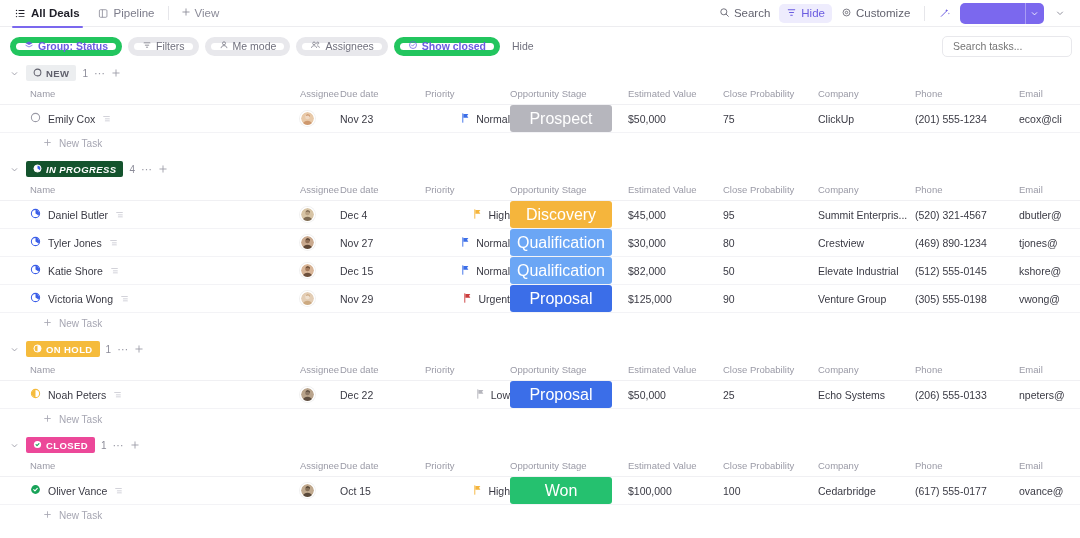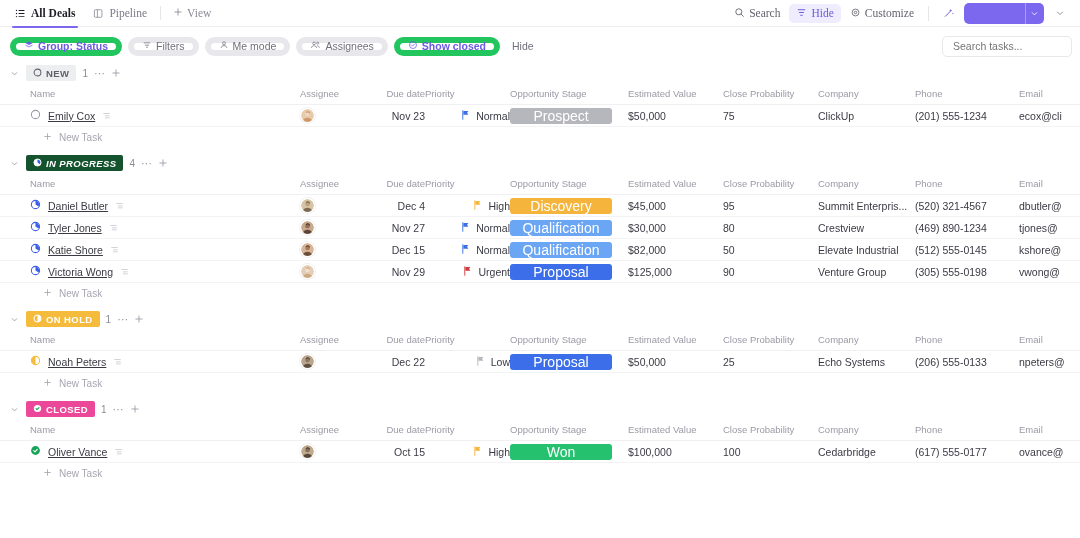--- a/index.html
+++ b/index.html
@@ -13,21 +13,20 @@
   }
 
   
   .topbar {
     height: 27px;
     display: flex;
     align-items: center;
     border-bottom: 1px solid #ededf0;
     padding: 0 8px 0 6px;
     position: relative;
-    font-family: Liberation Serif, serif;
   }
   .tab {
     display: flex; align-items: center; gap: 5px;
     height: 27px;
     padding: 0 9px;
     font-size: 11.5px;
     color: #7c7c8a;
     cursor: pointer;
     position: relative;
   }
@@ -157,54 +156,54 @@
   tbody td {
     font-size: 10.5px; color: #3a3a44;
     padding: 0; height: 22px;
     border-bottom: 1px solid #f3f3f6;
     vertical-align: middle;
   }
   tbody tr td:first-child { border-bottom-color: #f3f3f6; }
 
   .c-name   { width: 300px; padding-left: 30px !important; }
   .c-assign { width: 40px; }
-  .c-due    { width: 85px; text-align: right; }
+  .c-due    { width: 85px; }
   .c-prio   { width: 85px; margin-left: 14px; }
   .c-stage  { width: 118px; }
   .c-val    { width: 95px; }
   .c-prob   { width: 95px; }
   .c-comp   { width: 97px; }
   .c-phone  { width: 104px; }
   .c-email  { width: 61px; }
 
   thead th.c-name { padding-left: 30px; }
 
   .namecell {
     display: flex; align-items: center; gap: 7px;
     padding-right: 8px;
   }
-  .tname { white-space: nowrap; text-decoration: underline; }
+  .tname { white-space: nowrap; }
   .sub-ic { color: #c4c4cd; display: inline-flex; }
 
   .avatar {
     width: 15px; height: 15px; border-radius: 50%;
     display: block;
     border: 1px solid #fff;
     box-shadow: 0 0 0 1px rgba(0,0,0,.06);
   }
 
   .prio {
     display: flex; align-items: center; gap: 6px; justify-content: flex-end;
   }
 
   .pill {
     display: flex; align-items: center; justify-content: center;
-    width: 102px; height: 16px;
+    width: 102px; height: 27px;
     border-radius: 3px;
-    font-size: 14px;
+    font-size: 16px;
     color: #fff;
   }
 
   .newtask {
     display: flex; align-items: center; gap: 7px;
     height: 21px; padding-left: 43px;
     font-size: 10px; color: #a6a6b2;
     cursor: pointer;
   }
   .truncate { overflow: hidden; text-overflow: ellipsis; white-space: nowrap; display:block; }

